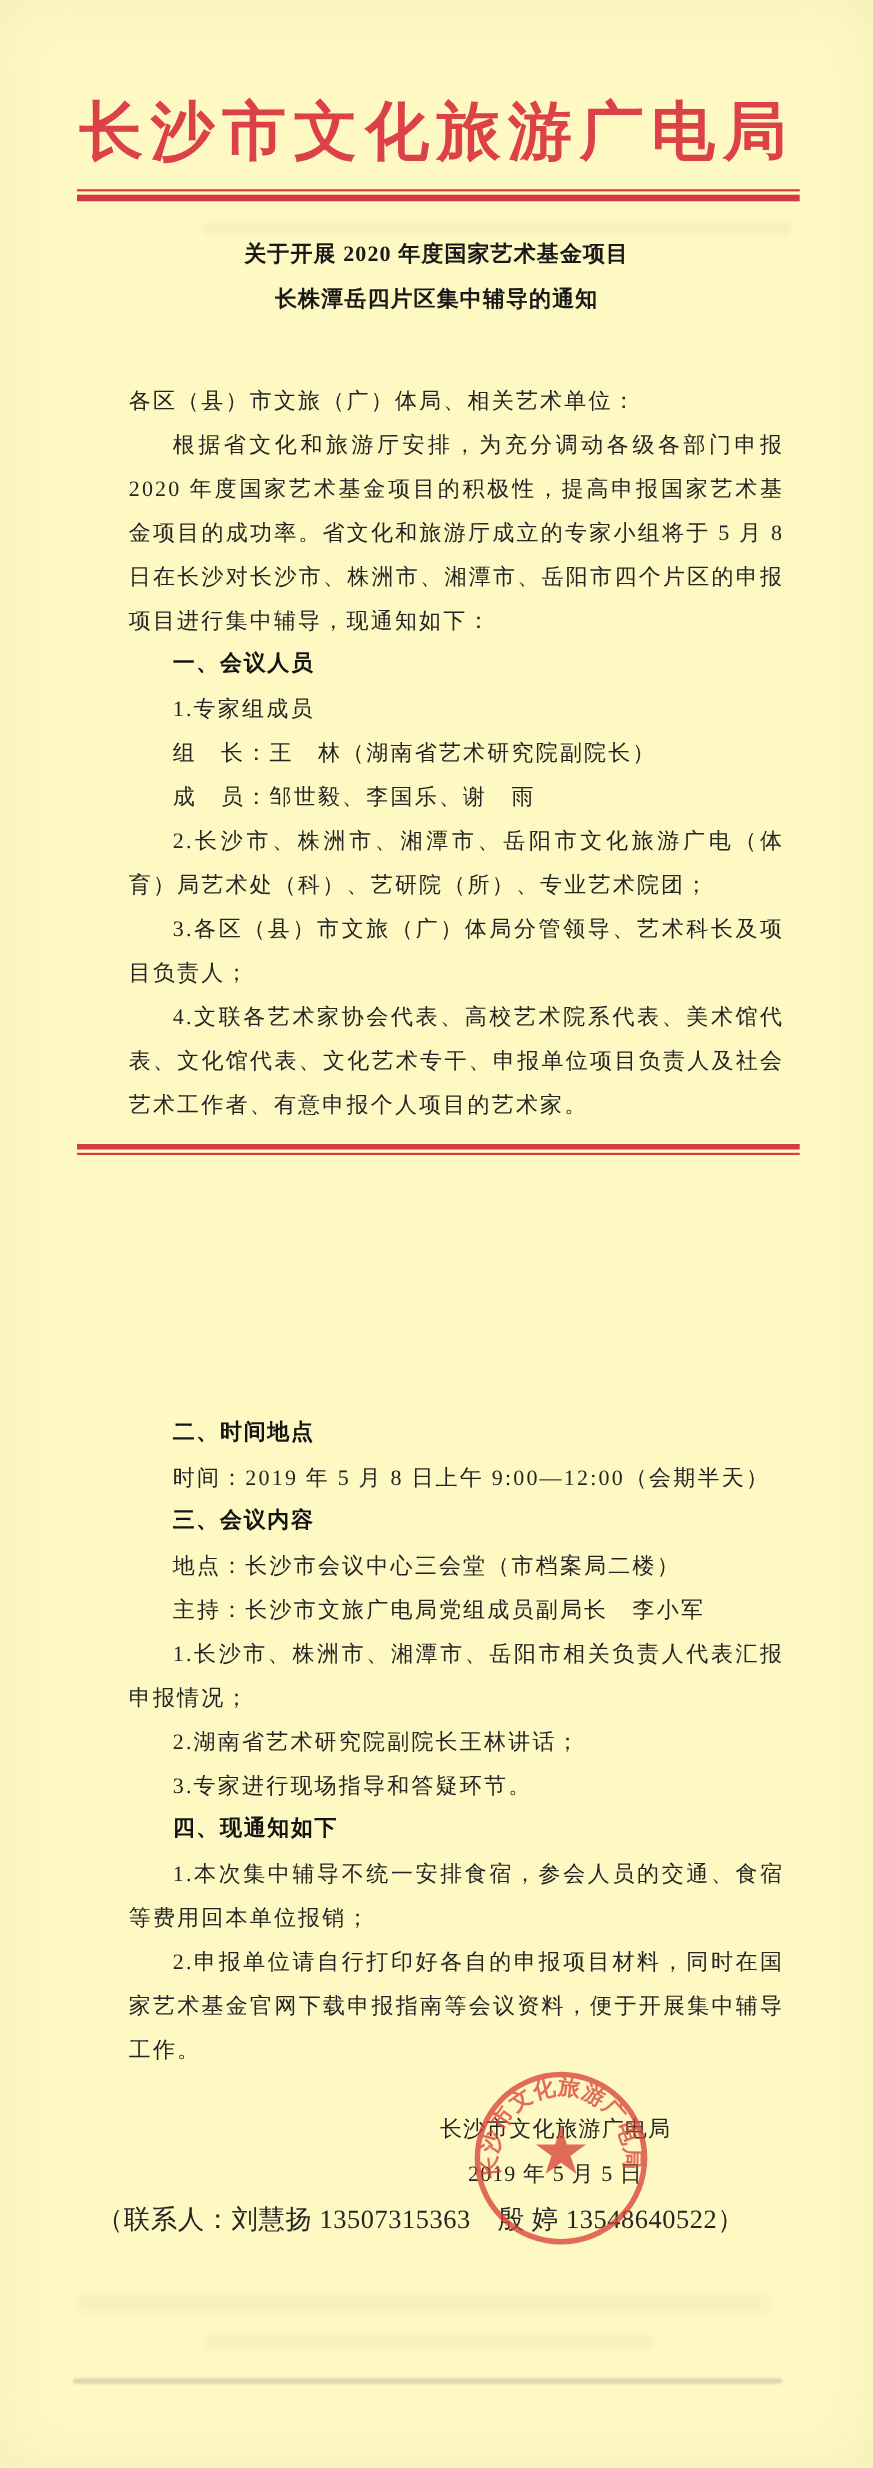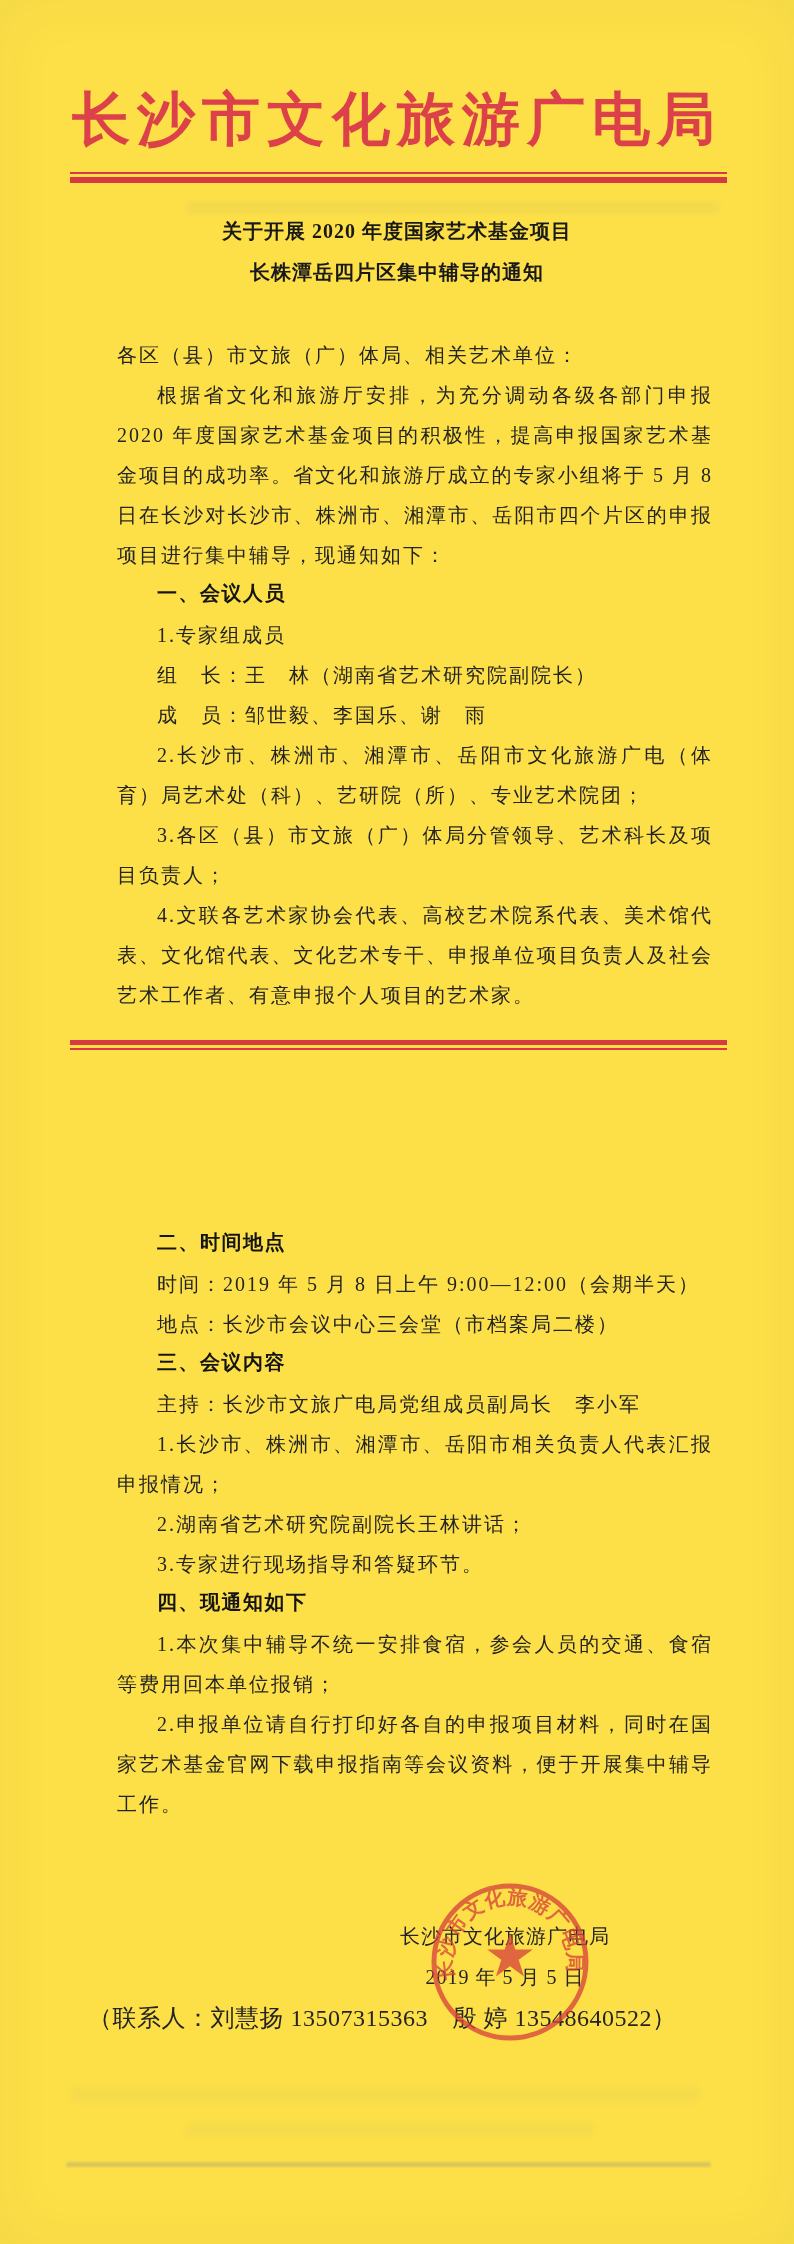--- a/index.html
+++ b/index.html
@@ -1,18 +1,18 @@
 <!DOCTYPE html>
 <html><head>
 <meta charset="utf-8">
 <style>
   html,body{margin:0;padding:0;}
   body{width:794px;height:2244px;background:#efeeec;}
   .page{
-    position:relative;width:794px;height:2244px;background:#fde047;overflow:hidden;
+    position:relative;width:794px;height:2244px;background:#fef9c3;overflow:hidden;
     font-family:"Liberation Serif","DejaVu Serif",serif;color:#242424;
     box-shadow:inset 0 0 60px rgba(60,55,50,.05);
   }
   .letterhead{
     position:absolute;top:84px;left:0;width:100%;text-align:center;
     font-size:58px;line-height:72px;font-weight:700;color:#dc4149;
     letter-spacing:7px;white-space:nowrap;
   }
   .rule{position:absolute;left:70px;width:657px;}
   .rule-top{top:172px;}
@@ -22,22 +22,22 @@
   .rule-bottom .thick{height:5px;background:#d63b42;}
   .rule-bottom .thin{height:2px;background:#d63b42;margin-top:3px;}
   .doc-title{
     position:absolute;top:211px;left:0;width:100%;text-align:center;
     font-size:20px;line-height:41px;font-weight:700;color:#191919;letter-spacing:1px;
   }
   .body-block{
     position:absolute;left:117px;width:596px;
     font-size:20px;line-height:40px;letter-spacing:2px;text-align:justify;
   }
-  #body1{top:335px;}
-  #body2{top:1224px;}
+  #body1{top:345px;}
+  #body2{top:1284px;}
   .body-block p{margin:0;}
   .indent{text-indent:2em;}
   .heading{
     font-family:Liberation Mono, monospace;
     font-weight:700;color:#141414;letter-spacing:1.5px;
   }
   .sig-block{
     position:absolute;top:1916px;left:340px;width:330px;text-align:center;
     font-size:20px;line-height:41px;letter-spacing:1px;white-space:nowrap;
   }
@@ -84,22 +84,22 @@
   </div>
 
   <div class="rule rule-bottom">
     <div class="thick"></div>
     <div class="thin"></div>
   </div>
 
   <div class="body-block" id="body2">
     <p class="indent heading">二、时间地点</p>
     <p class="indent">时间：2019 年 5 月 8 日上午 9:00—12:00（会期半天）</p>
+    <p class="indent heading">三、会议内容</p>
     <p class="indent">地点：长沙市会议中心三会堂（市档案局二楼）</p>
-    <p class="indent heading">三、会议内容</p>
     <p class="indent">主持：长沙市文旅广电局党组成员副局长　李小军</p>
     <p class="indent">1.长沙市、株洲市、湘潭市、岳阳市相关负责人代表汇报申报情况；</p>
     <p class="indent">2.湖南省艺术研究院副院长王林讲话；</p>
     <p class="indent">3.专家进行现场指导和答疑环节。</p>
     <p class="indent heading">四、现通知如下</p>
     <p class="indent">1.本次集中辅导不统一安排食宿，参会人员的交通、食宿等费用回本单位报销；</p>
     <p class="indent">2.申报单位请自行打印好各自的申报项目材料，同时在国家艺术基金官网下载申报指南等会议资料，便于开展集中辅导工作。</p>
   </div>
 
   <div class="sig-block">

